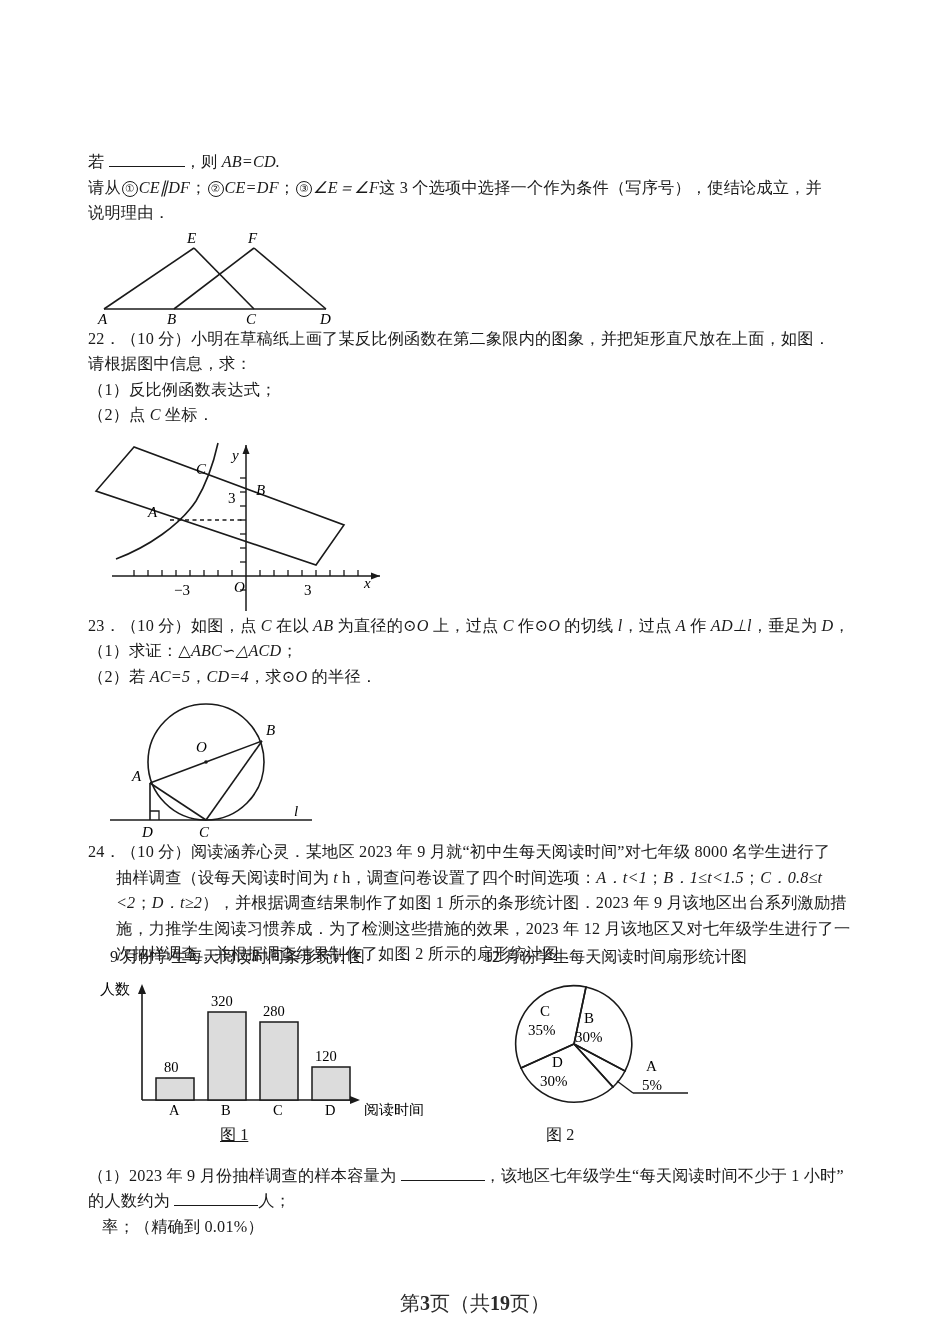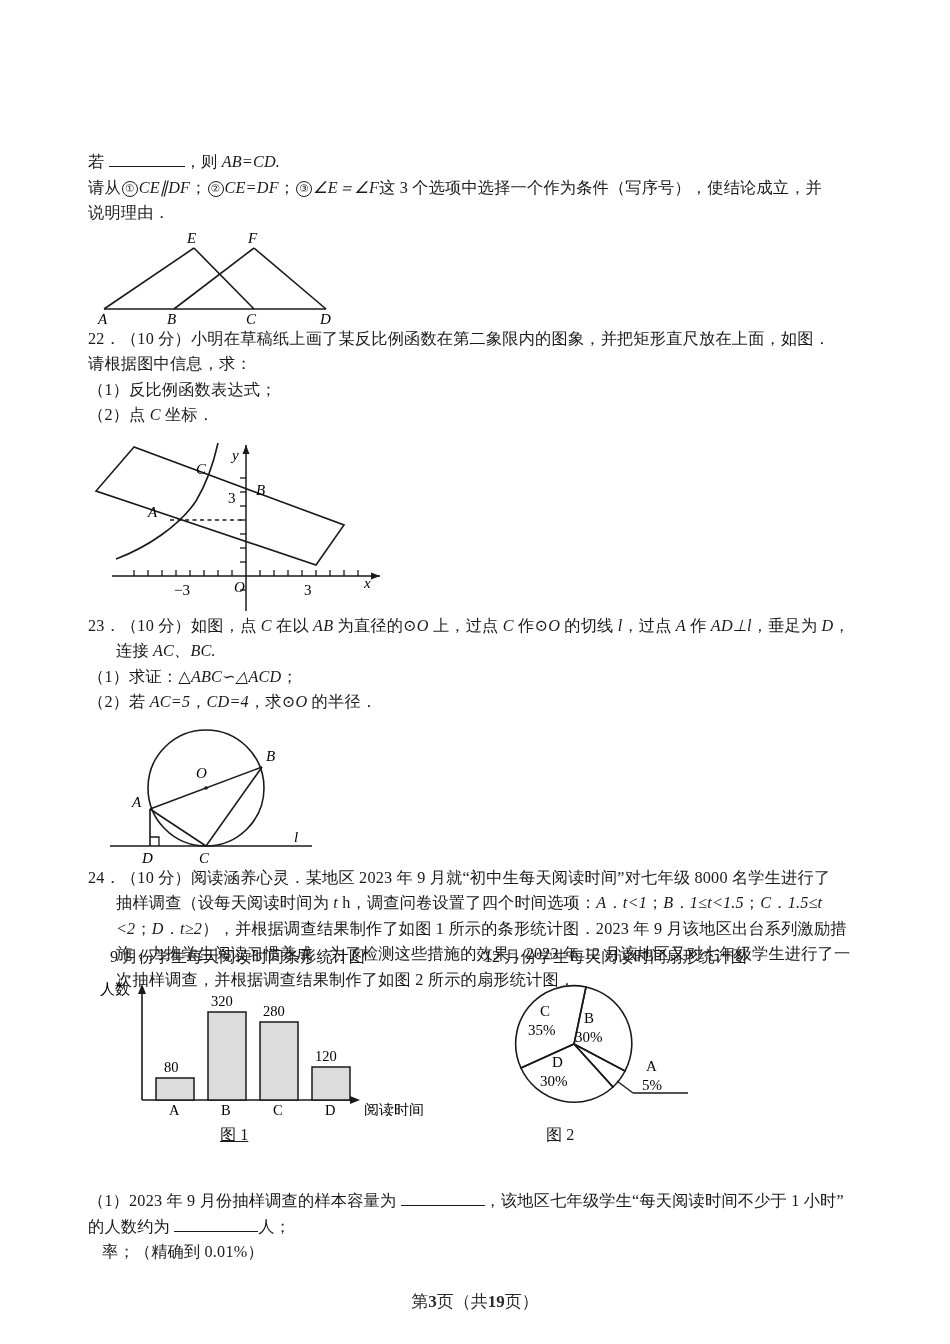--- a/index.html
+++ b/index.html
@@ -61,21 +61,21 @@
   .fig {
     position: relative;
     margin: 0;
   }
   .footer {
     position: absolute;
     left: 0;
     top: 1244px;
     width: 950px;
     text-align: center;
-    font-size: 17px;
+    font-size: 20px;
     color: #2b2b2b;
   }
   .footer b { font-weight: bold; }
   svg { display: block; }
   .chart-titles {
     position: absolute;
     left: 88px;
     top: 900px;
     width: 790px;
     font-size: 16.2px;
@@ -198,23 +198,20 @@
         <text x="140" y="74" font-size="15" font-family="Liberation Serif, serif">3</text>
         <text x="60" y="88" font-size="15" font-style="italic" font-family="Liberation Serif, serif">A</text>
         <text x="168" y="66" font-size="15" font-style="italic" font-family="Liberation Serif, serif">B</text>
         <text x="108" y="45" font-size="15" font-style="italic" font-family="Liberation Serif, serif">C</text>
       </svg>
     </div>
 
     <div class="ln">
       <span>23．（10 分）</span><span>如图，点 </span><i class="m">C</i><span> 在以 </span><i class="m">AB</i><span> 为直径的⊙</span><i class="m">O</i><span> 上，过点 </span><i class="m">C</i><span> 作⊙</span><i class="m">O</i><span> 的切线 </span><i class="m">l</i><span>，过点 </span><i class="m">A</i><span> 作 </span><i class="m">AD⊥l</i><span>，垂足为 </span><i class="m">D</i><span>，</span>
     </div>
-    <div class="ln" style="padding-left:28px">
-      <span>连接 </span><i class="m">AC、BC.</i>
-    </div>
     <div class="ln">
       <span>（1）求证：△</span><i class="m">ABC</i><span>∽</span><i class="m">△ACD</i><span>；</span>
     </div>
     <div class="ln">
       <span>（2）若 </span><i class="m">AC=5</i><span>，</span><i class="m">CD=4</i><span>，求⊙</span><i class="m">O</i><span> 的半径．</span>
     </div>
 
     <div class="fig" style="height:150px">
       <svg width="300" height="150" viewBox="0 0 300 150">
 
@@ -239,21 +236,21 @@
         <text x="54" y="147" font-size="15" font-style="italic" font-family="Liberation Serif, serif">D</text>
         <text x="108" y="62" font-size="15" font-style="italic" font-family="Liberation Serif, serif">O</text>
         <text x="206" y="126" font-size="15" font-style="italic" font-family="Liberation Serif, serif">l</text>
       </svg>
     </div>
 
     <div class="ln">
       <span>24．（10 分）</span><span>阅读涵养心灵．某地区 2023 年 9 月就“初中生每天阅读时间”对七年级 8000 名学生进行了</span>
     </div>
     <div class="ln" style="padding-left:28px">
-      <span>抽样调查（设每天阅读时间为 </span><i class="m">t</i><span> h，调查问卷设置了四个时间选项：</span><i class="m">A．t&lt;1</i><span>；</span><i class="m">B．1≤t&lt;1.5</i><span>；</span><i class="m">C．1.5≤t</i>
+      <span>抽样调查（设每天阅读时间为 </span><i class="m">t</i><span> h，调查问卷设置了四个时间选项：</span><i class="m">A．t&lt;1</i><span>；</span><i class="m">B．1≤t&lt;1.5</i><span>；</span><i class="m">C．0.8≤t</i>
     </div>
     <div class="ln" style="padding-left:28px">
       <i class="m">&lt;2</i><span>；</span><i class="m">D．t≥2</i><span>），并根据调查结果制作了如图 1 所示的条形统计图．2023 年 9 月该地区出台系列激励措</span>
     </div>
     <div class="ln" style="padding-left:28px">
       <span>施，力推学生阅读习惯养成．为了检测这些措施的效果，2023 年 12 月该地区又对七年级学生进行了一</span>
     </div>
     <div class="ln" style="padding-left:28px">
       <span>次抽样调查，并根据调查结果制作了如图 2 所示的扇形统计图．</span>
     </div>

